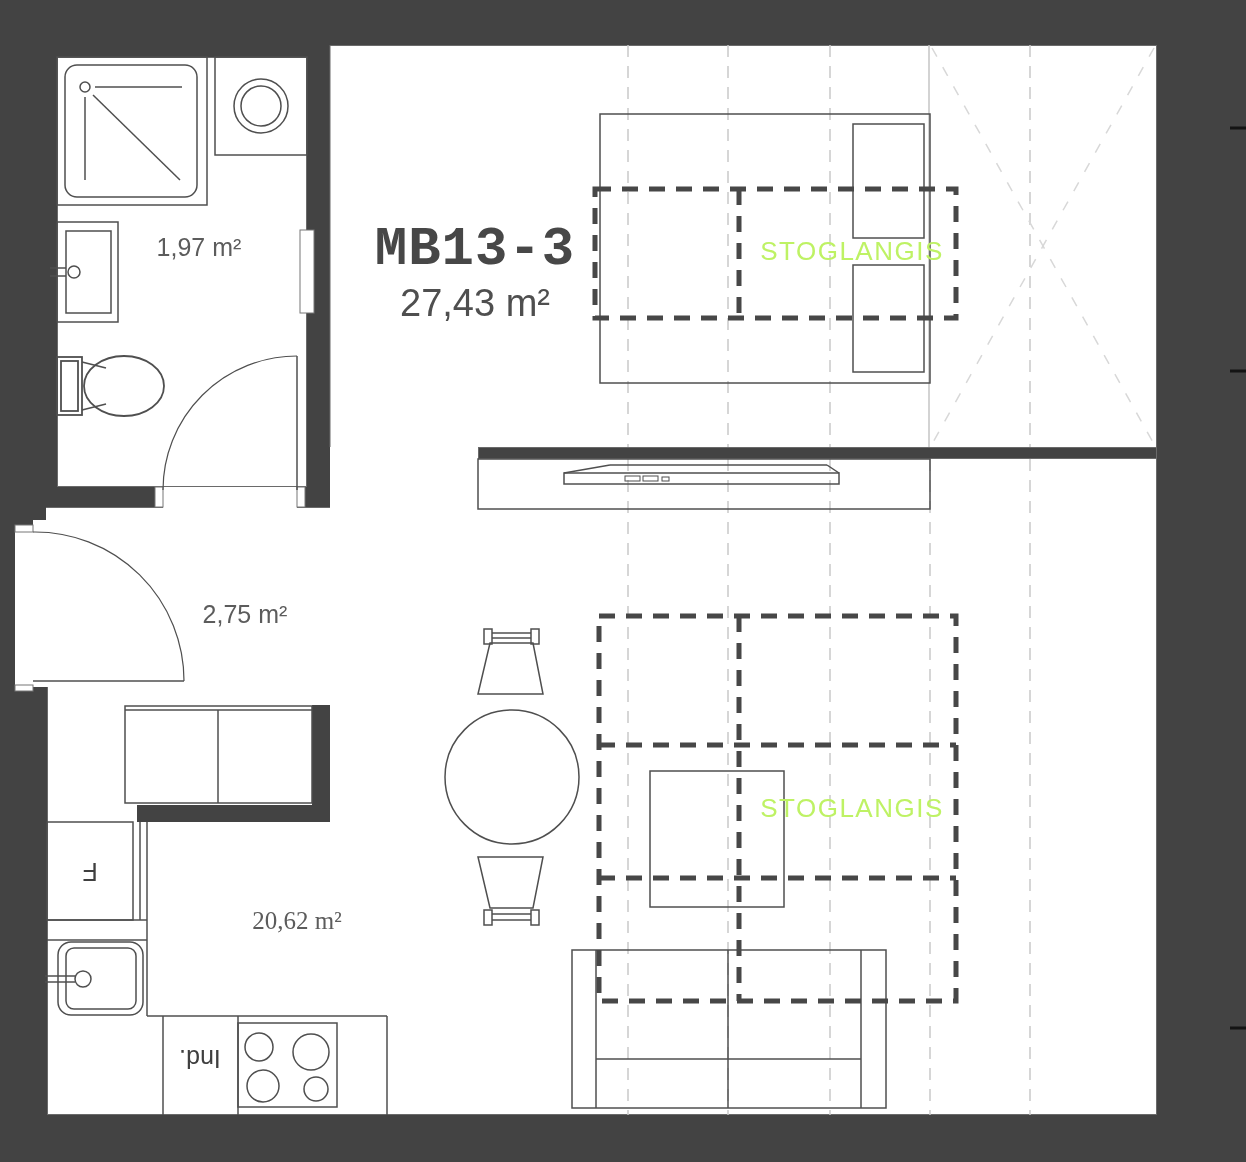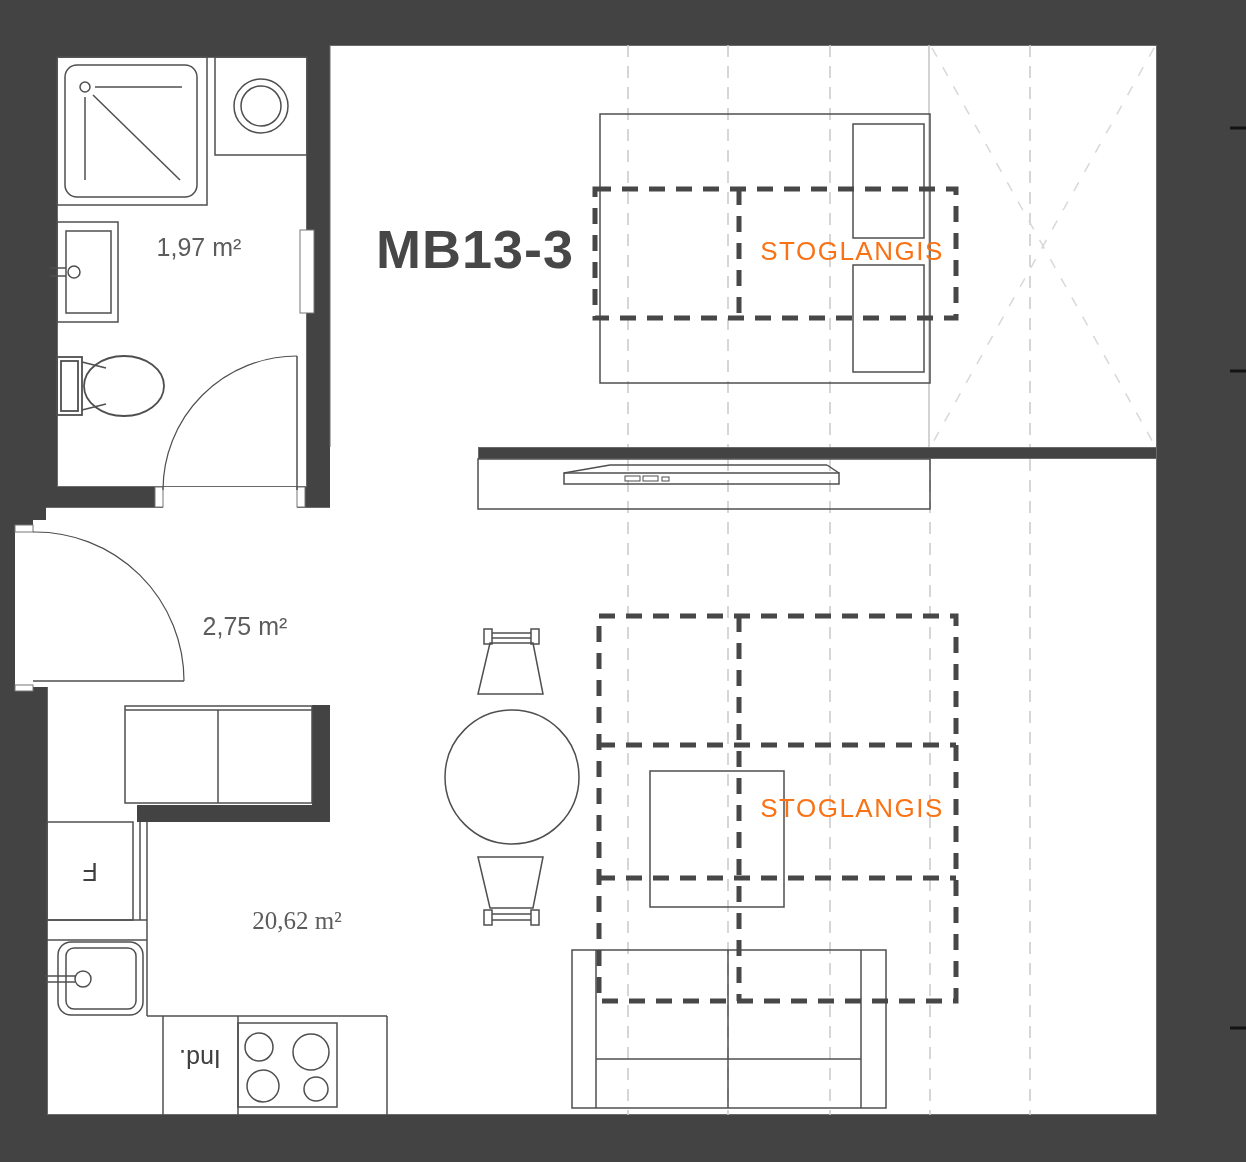--- a/index.html
+++ b/index.html
@@ -17,21 +17,21 @@
   .b-left{border-left:1px solid var(--wallline,#6a6a6a);}
   .floor,.wall{box-sizing:border-box;}
   svg#plan-art{position:absolute;left:0;top:0;z-index:30;}
   .lbl{
     position:absolute;z-index:40;display:flex;align-items:center;justify-content:center;
     color:var(--text,#555);white-space:nowrap;
   }
   .title{font-size:54px;font-weight:bold;color:#474747;letter-spacing:1px;}
   .subtitle{font-size:38px;color:#4f4f4f;}
   .area{font-size:25px;color:#5c5c5c;}
-  .sky{font-size:26px;color:#f97316;letter-spacing:1.5px;}
+  .sky{font-size:26px;color:#bef264;letter-spacing:1.5px;}
   .appliance{font-size:25px;color:#3f3f3f;}
   .rot180{transform:rotate(180deg);}
 </style>
 </head>
 <body>
 
 <div id="canvas" style="--bg: #434343; --wallline: #6a6a6a; --text: #555555;">
 
   <div class="floor outlined" style="left:57px;top:57px;width:250px;height:430px;"></div>
   <div class="floor b-top b-right b-bottom" style="left:330px;top:45px;width:827px;height:1070px;"></div>
@@ -200,24 +200,25 @@
       <line x1="739" y1="189" x2="739" y2="318"></line>
     </g>
     <g stroke="#474747" stroke-width="5" fill="none" stroke-dasharray="16 11">
       <rect x="599" y="616" width="357" height="385"></rect>
       <line x1="739" y1="616" x2="739" y2="1001"></line>
       <line x1="599" y1="745" x2="956" y2="745"></line>
       <line x1="599" y1="878" x2="956" y2="878"></line>
     </g>
   </svg>
 
-  <div class="lbl title" style="left:355px;top:220px;width:240px;height:58px;">MB13-3</div>
+  <div class="lbl title" style="left:355px;top:220px;width:240px;height:58px;font-family:Liberation Mono, monospace;">MB13-3</div>
+  <div class="lbl subtitle" style="left:355px;top:282px;width:240px;height:42px;">27,43 m²</div>
 
   <div class="lbl area" style="left:139px;top:233px;width:120px;height:28px;">1,97 m²</div>
-  <div class="lbl area" style="left:185px;top:600px;width:120px;height:28px;margin-top:12px;">2,75 m²</div>
+  <div class="lbl area" style="left:185px;top:600px;width:120px;height:28px;">2,75 m²</div>
   <div class="lbl area" style="left:232px;top:907px;width:130px;height:28px;font-family:Liberation Serif, serif;">20,62 m²</div>
 
   <div class="lbl sky" style="left:752px;top:236px;width:200px;height:30px;">STOGLANGIS</div>
   <div class="lbl sky" style="left:752px;top:793px;width:200px;height:30px;">STOGLANGIS</div>
 
   <div class="lbl appliance rot180" style="left:70px;top:857px;width:40px;height:30px;">F</div>
   <div class="lbl appliance rot180" style="left:168px;top:1044px;width:64px;height:30px;">Ind.</div>
 
 </div>
 

